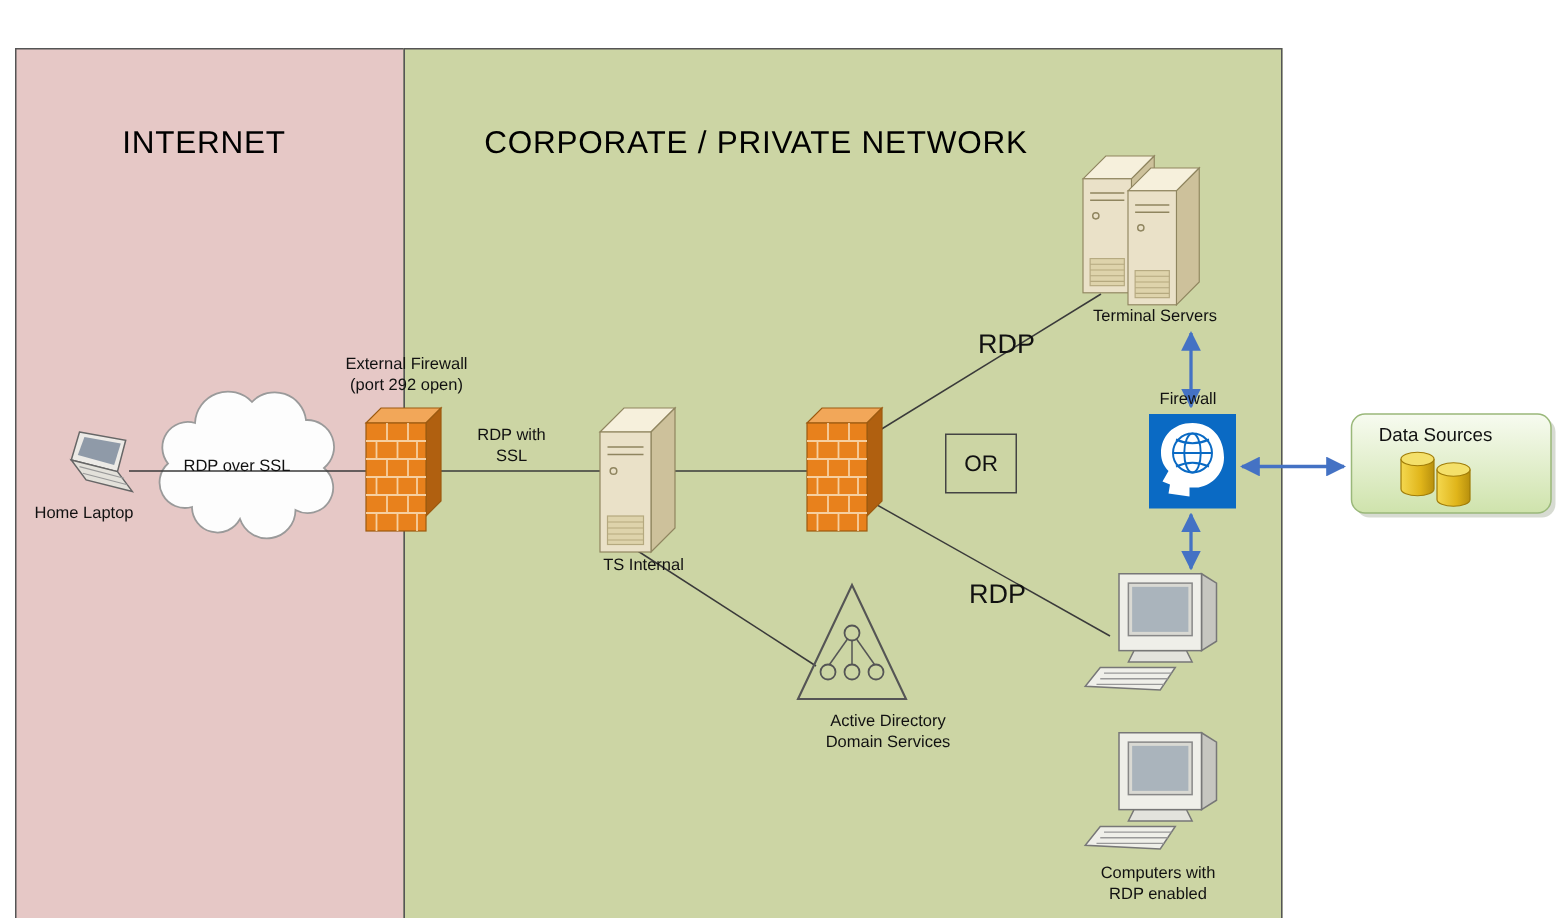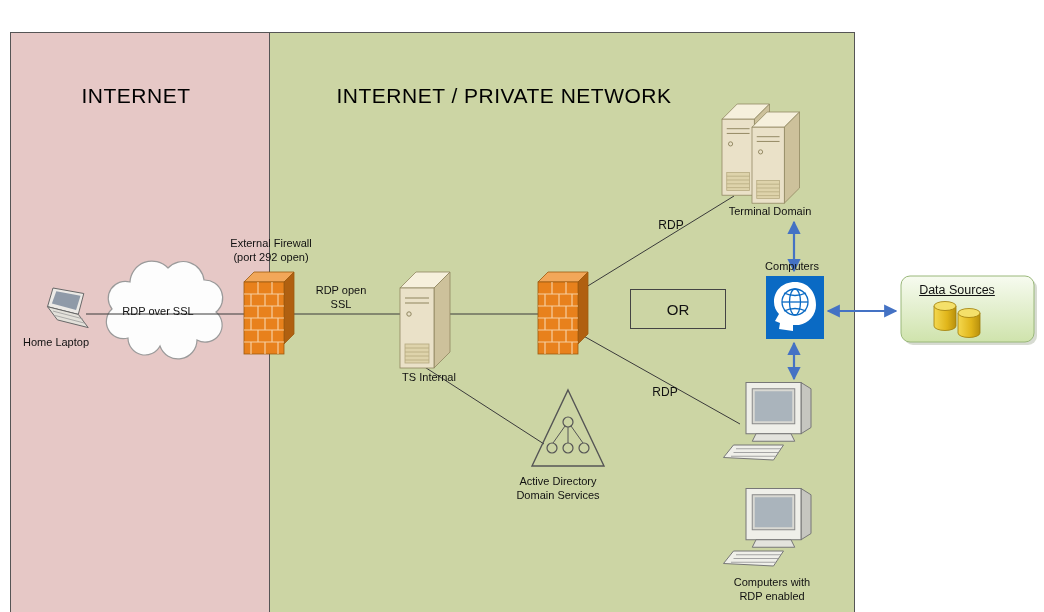--- a/index.html
+++ b/index.html
@@ -12,38 +12,38 @@
   .zone-corporate{left:269px;width:586px;background:var(--corporate-zone-bg,#ccd5a4);}
   .zone-title{
     position:absolute;transform:translateX(-50%);
     font-size:21px;letter-spacing:.5px;color:#000;white-space:nowrap;
   }
   .layer{position:absolute;left:0;top:0;}
   .lbl{
     position:absolute;transform:translateX(-50%);
     font-size:11px;line-height:1.25;text-align:center;white-space:pre-line;color:#111;
   }
-  .lbl-md{font-size:12px;}
-  .lbl-ds{font-size:12.5px;text-decoration:underline;}
+  .lbl-md{font-size:18px;}
+  .lbl-ds{font-size:12.5px;}
   .or-box{
-    position:absolute;left:630px;top:265px;width:96px;height:40px;
+    position:absolute;left:630px;top:265px;width:48px;height:40px;
     border:1px solid #444;display:flex;align-items:center;justify-content:center;
     font-size:15px;color:#111;box-sizing:border-box;
   }
 </style>
 </head>
 <body>
 
 <div class="canvas">
 
   <div class="zone zone-internet"></div>
   <div class="zone zone-corporate"></div>
 
   <div class="zone-title" style="left:136px;top:60px">INTERNET</div>
-  <div class="zone-title" style="left:504px;top:60px">INTERNET / PRIVATE NETWORK</div>
+  <div class="zone-title" style="left:504px;top:60px">CORPORATE / PRIVATE NETWORK</div>
 
   <svg class="layer" width="1044" height="612" viewBox="0 0 1044 612">
     <defs>
       <marker id="arrB" viewBox="0 0 10 10" refX="9" refY="5" markerWidth="6" markerHeight="6" orient="auto-start-reverse">
         <path d="M0,0 L10,5 L0,10 z" style="fill:var(--arrow-blue,#4472c4)"></path>
       </marker>
       <linearGradient id="dsGrad" x1="0" y1="0" x2="0" y2="1">
         <stop offset="0" stop-color="#f7fbf0"></stop>
           <stop offset="1" stop-color="#cfe3ac"></stop>
       </linearGradient>
@@ -188,28 +188,28 @@
       <line x1="794" y1="198" x2="794" y2="247" marker-start="url(#arrB)" marker-end="url(#arrB)"></line>
       <line x1="794" y1="319" x2="794" y2="355" marker-start="url(#arrB)" marker-end="url(#arrB)"></line>
       <line x1="828" y1="287" x2="896" y2="287" marker-start="url(#arrB)" marker-end="url(#arrB)"></line>
     </g>
   </svg>
 
   <div class="lbl" style="left:56px;top:312px">Home Laptop</div>
   <div class="lbl" style="left:158px;top:281px">RDP over SSL</div>
   <div class="lbl" style="left:271px;top:213px">External Firewall
 (port 292 open)</div>
-  <div class="lbl" style="left:341px;top:260px">RDP open
+  <div class="lbl" style="left:341px;top:260px">RDP with
 SSL</div>
   <div class="lbl" style="left:429px;top:347px">TS Internal</div>
   <div class="lbl lbl-md" style="left:671px;top:194px">RDP</div>
   <div class="lbl lbl-md" style="left:665px;top:361px">RDP</div>
-  <div class="lbl" style="left:770px;top:181px">Terminal Domain</div>
-  <div class="lbl" style="left:792px;top:236px">Computers</div>
-  <div class="lbl" style="left:558px;top:451px">Active Directory
+  <div class="lbl" style="left:770px;top:181px">Terminal Servers</div>
+  <div class="lbl" style="left:792px;top:236px">Firewall</div>
+  <div class="lbl" style="left:592px;top:451px">Active Directory
 Domain Services</div>
   <div class="lbl" style="left:772px;top:552px">Computers with
 RDP enabled</div>
   <div class="lbl lbl-ds" style="left:957px;top:259px">Data Sources</div>
 
   <div class="or-box">
     <span>OR</span>
   </div>
 
 </div>

